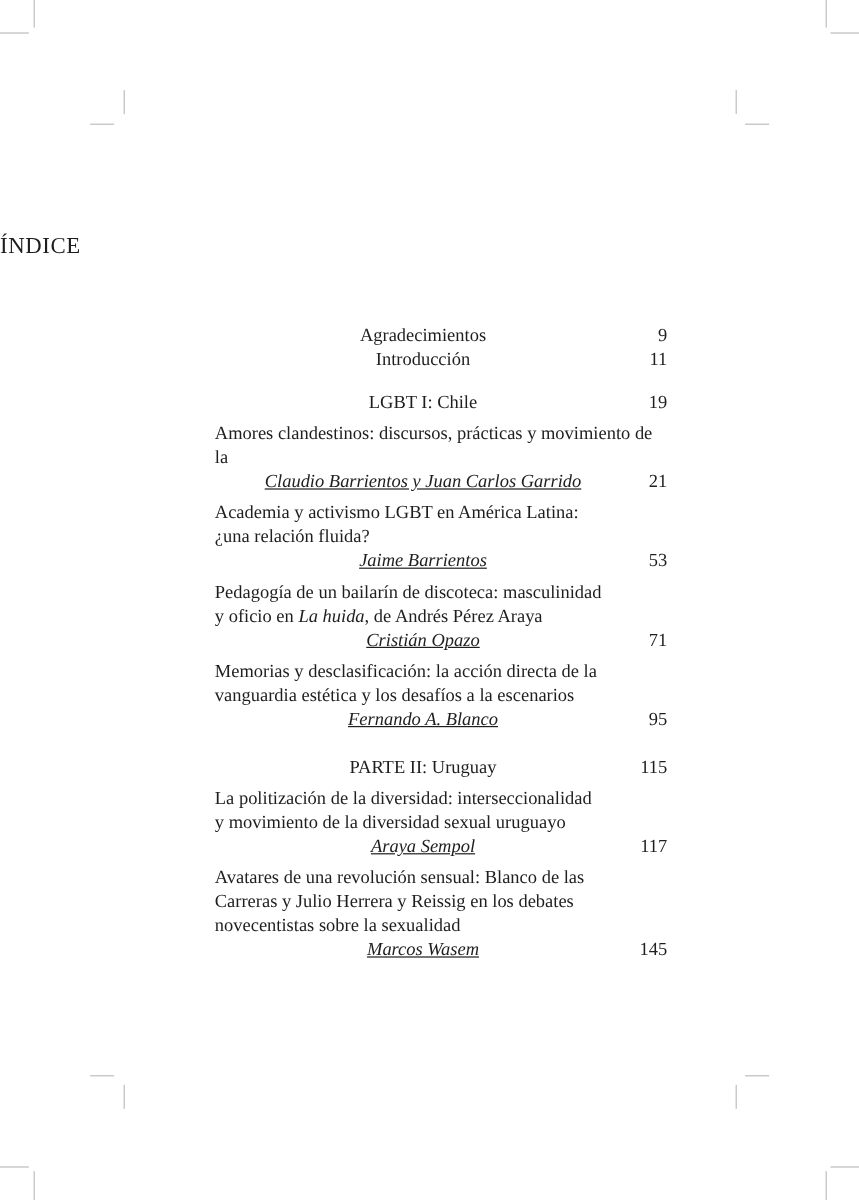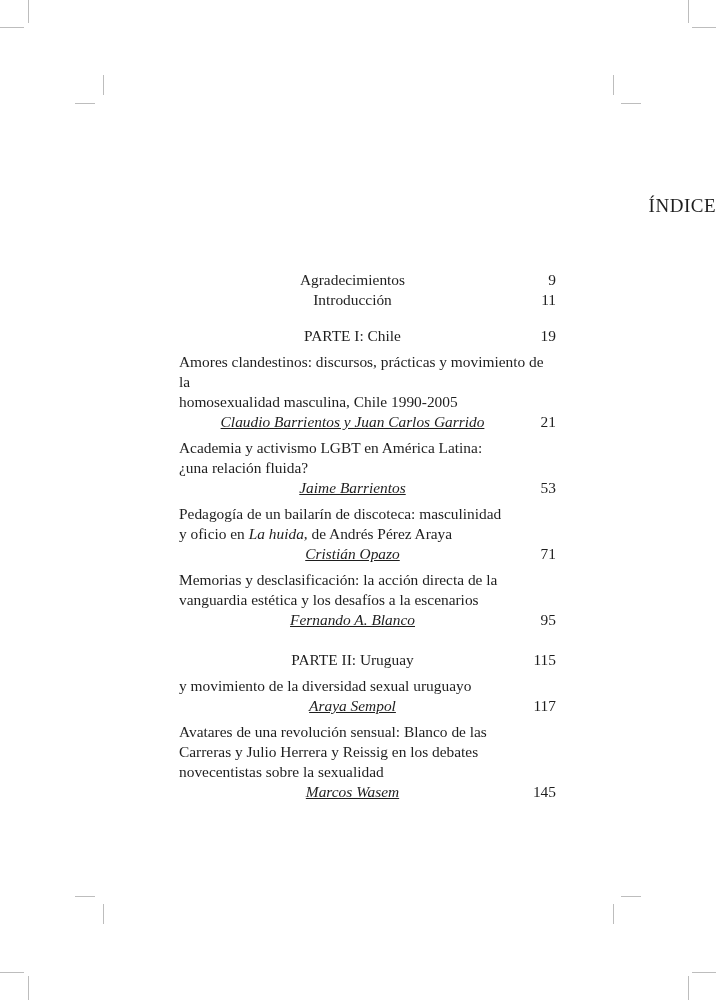--- a/index.html
+++ b/index.html
@@ -6,21 +6,21 @@
     body {
       width: 716px; height: 1000px; position: relative; overflow: hidden;
       font-family: "Liberation Serif", "DejaVu Serif", serif;
       color: #1e1e1e;
     }
     .crop { position: absolute; background: #bdbdbd; }
     .crop.v { width: 1px; }
     .crop.h { height: 1px; }
     .title {
       position: absolute; left: 0; width: 716px; top: 195px;
-      text-align: right; font-size: 19px; letter-spacing: 0.5px;
+      text-align: left; font-size: 19px; letter-spacing: 0.5px;
     }
     .toc {
       position: absolute; left: 179px; width: 377px; top: 270px;
       font-size: 15.4px; line-height: 20px;
     }
     .row { display: flex; justify-content: space-between; align-items: flex-end; }
     .row .txt { flex: 1; text-align: center; }
     .row .pg { text-align: right; min-width: 30px; }
     .gap-part { height: 16px; }
     .gap-entry { height: 6px; }
@@ -59,28 +59,27 @@
     <span class="pg">9</span>
   </div>
   <div class="row">
     <span class="txt">Introducción</span>
     <span class="pg">11</span>
   </div>
 
   <div class="gap-part"></div>
 
   <div class="row">
-    <span class="txt">PARTE I: Chile</span>
+    <span class="txt">LGBT I: Chile</span>
     <span class="pg">19</span>
   </div>
   <div class="gap-entry"></div>
 
   <div>
     <div>Amores clandestinos: discursos, prácticas y movimiento de la</div>
-    <div>homosexualidad masculina, Chile 1990-2005</div>
     <div class="row">
       <span class="txt author">Claudio Barrientos y Juan Carlos Garrido</span>
       <span class="pg">21</span>
     </div>
   </div>
   <div class="gap-entry"></div>
 
   <div>
     <div>Academia y activismo LGBT en América Latina:</div>
     <div>¿una relación fluida?</div>
@@ -112,20 +111,21 @@
 
   <div class="gap-part" style="height:20px;"></div>
 
   <div class="row">
     <span class="txt">PARTE II: Uruguay</span>
     <span class="pg">115</span>
   </div>
   <div class="gap-entry"></div>
 
   <div>
+    <div>La politización de la diversidad: interseccionalidad</div>
     <div>y movimiento de la diversidad sexual uruguayo</div>
     <div class="row">
       <span class="txt author">Araya Sempol</span>
       <span class="pg">117</span>
     </div>
   </div>
   <div class="gap-entry"></div>
 
   <div>
     <div>Avatares de una revolución sensual: Blanco de las</div>

